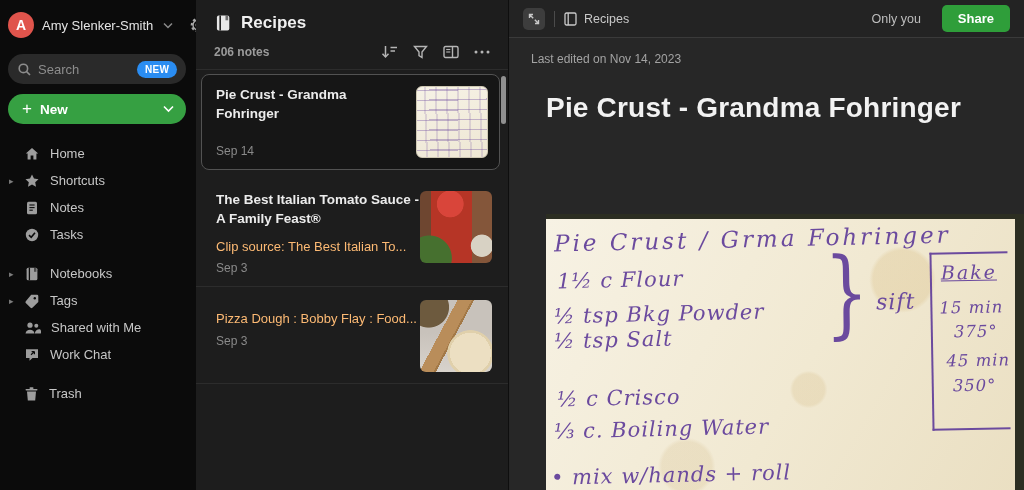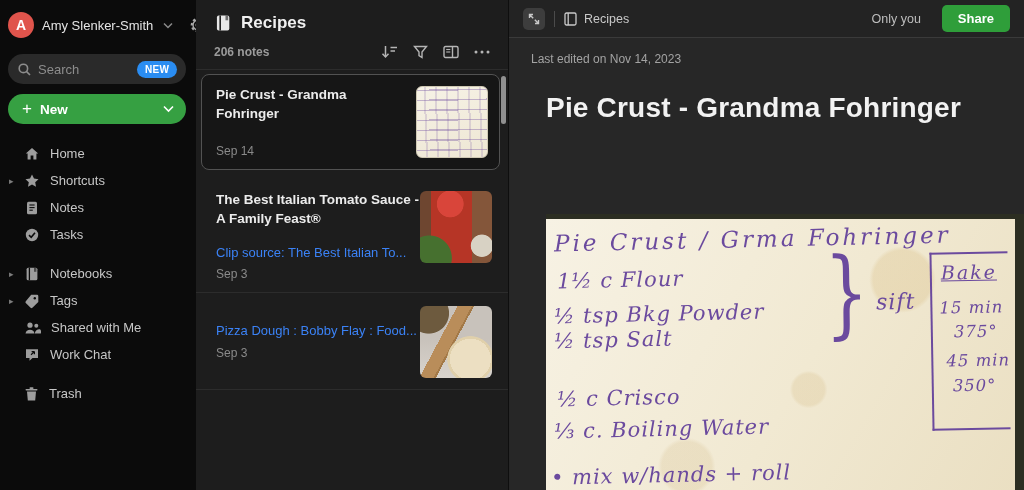--- a/index.html
+++ b/index.html
@@ -42,21 +42,21 @@
   .nl-tools { display:flex; align-items:center; gap:15px; }
   .tool-btn { display:flex; cursor:pointer; color:#b5b5b5; }
   .nl-divider { border-bottom:1px solid #2c2c2c; }
   .note-scroll { flex:1; position:relative; }
 
   .note-card { margin:4px 8px 8px 5px; border:1px solid #525252; border-radius:8px; background:#161616; padding:11px 11px 11px 14px; display:flex; gap:10px; cursor:pointer; }
   .note-card .note-text { flex:1; display:flex; flex-direction:column; min-height:72px; }
   .note-row { padding:13px 16px 11px 20px; border-bottom:1px solid #2c2c2c; display:flex; cursor:pointer; }
   .note-text { flex:1; min-width:0; }
   .note-title { font-size:13.5px; font-weight:700; color:#ececec; line-height:1.38; }
-  .note-snippet { font-size:13px; color:#3b82f6; line-height:1.32; margin-top:16px; word-break:break-all; }
+  .note-snippet { font-size:13px; color:#fdba74; line-height:1.32; margin-top:10px; word-break:break-all; }
   .note-date { font-size:12px; color:#8a8a8a; margin-top:6px; }
   .note-card .note-date { margin-top:auto; }
   .thumb { width:72px; height:72px; border-radius:6px; flex:none; }
   .thumb-card { background:
       repeating-linear-gradient(-1deg, transparent 0 7px, rgba(109,74,158,.38) 7px 8.5px, transparent 8.5px 10px),
       repeating-linear-gradient(88deg, transparent 0 9px, rgba(109,74,158,.18) 9px 11px),
       linear-gradient(160deg,#f6f2e6,#eee7d4);
       border:1px solid #cfc8b4; }
   .thumb-tomato { background:
       radial-gradient(circle at 13% 93%, #46702f 0 24%, transparent 25%),

